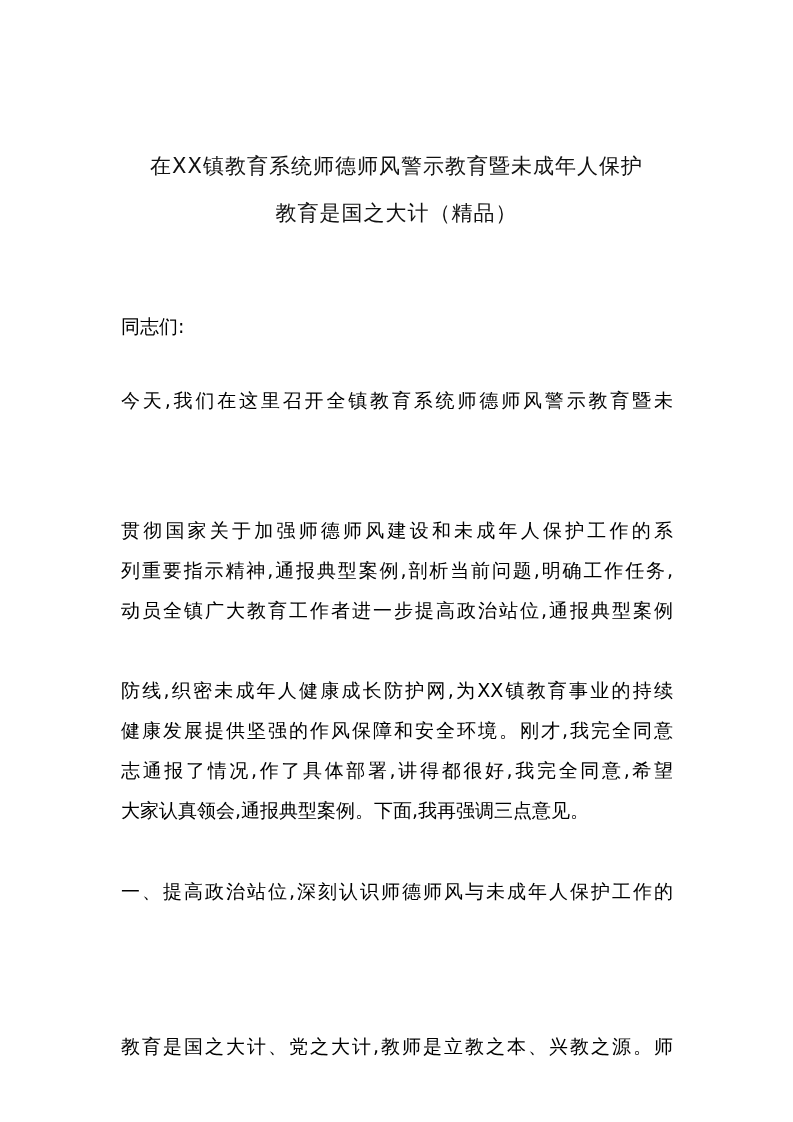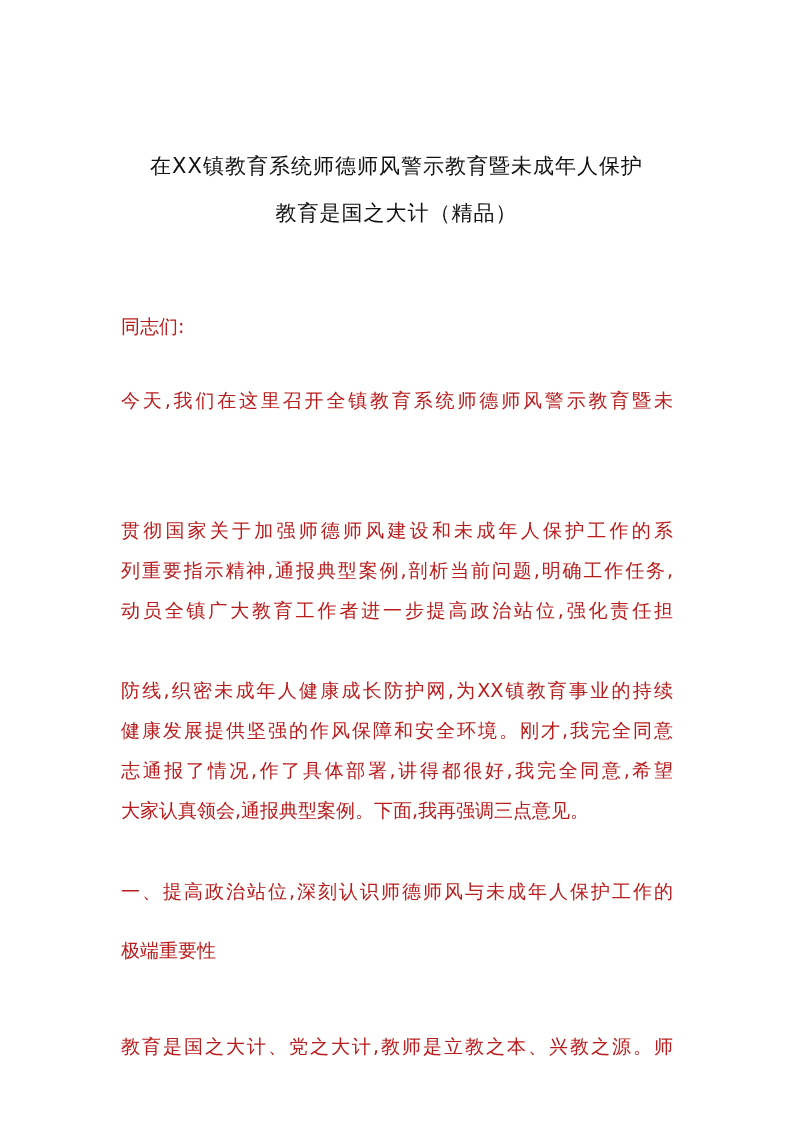--- a/index.html
+++ b/index.html
@@ -4,38 +4,37 @@
 <style>
   html, body { margin: 0; padding: 0; background: #ffffff; }
   body { width: 793px; height: 1122px; position: relative; overflow: hidden;
          font-family: "DejaVu Sans", "Liberation Sans", sans-serif; color: #111; }
   .page { position: absolute; left: 0; top: 0; width: 793px; height: 1122px; background: #fff; margin-top: 23px; }
   .title { position: absolute; left: 100px; width: 593px; text-align: center;
            font-size: 21px; line-height: 28px; color: #111; letter-spacing: 1px; }
   .t1 { top: 129px; }
   .t2 { top: 176px; }
   .line { position: absolute; left: 121px; width: 552px; font-size: 19px; line-height: 26px;
-          white-space: nowrap; text-align: justify; text-align-last: justify; color: #b91c1c; }
+          white-space: nowrap; text-align: justify; text-align-last: justify; color: #000000; }
   .line.last { text-align-last: left; }
 </style>
 </head>
 <body>
 
 <div class="page">
   <div class="title t1">在XX镇教育系统师德师风警示教育暨未成年人保护</div>
   <div class="title t2">教育是国之大计（精品）</div>
 
   <div class="line last" style="top:290px">同志们:</div>
 
   <div class="line" style="top:364px">今天,我们在这里召开全镇教育系统师德师风警示教育暨未</div>
   <div class="line" style="top:494px">贯彻国家关于加强师德师风建设和未成年人保护工作的系</div>
   <div class="line" style="top:534px">列重要指示精神,通报典型案例,剖析当前问题,明确工作任务,</div>
-  <div class="line" style="top:574px">动员全镇广大教育工作者进一步提高政治站位,强化责任担</div>
+  <div class="line" style="top:574px">动员全镇广大教育工作者进一步提高政治站位,通报典型案例</div>
   <div class="line" style="top:654px">防线,织密未成年人健康成长防护网,为XX镇教育事业的持续</div>
   <div class="line" style="top:694px">健康发展提供坚强的作风保障和安全环境。刚才,我完全同意</div>
   <div class="line" style="top:734px">志通报了情况,作了具体部署,讲得都很好,我完全同意,希望</div>
   <div class="line last" style="top:774px">大家认真领会,通报典型案例。下面,我再强调三点意见。</div>
 
   <div class="line" style="top:855px">一、提高政治站位,深刻认识师德师风与未成年人保护工作的</div>
-  <div class="line last" style="top:914px">极端重要性</div>
 
   <div class="line" style="top:1010px">教育是国之大计、党之大计,教师是立教之本、兴教之源。师</div>
 </div>
 
 </body></html>

